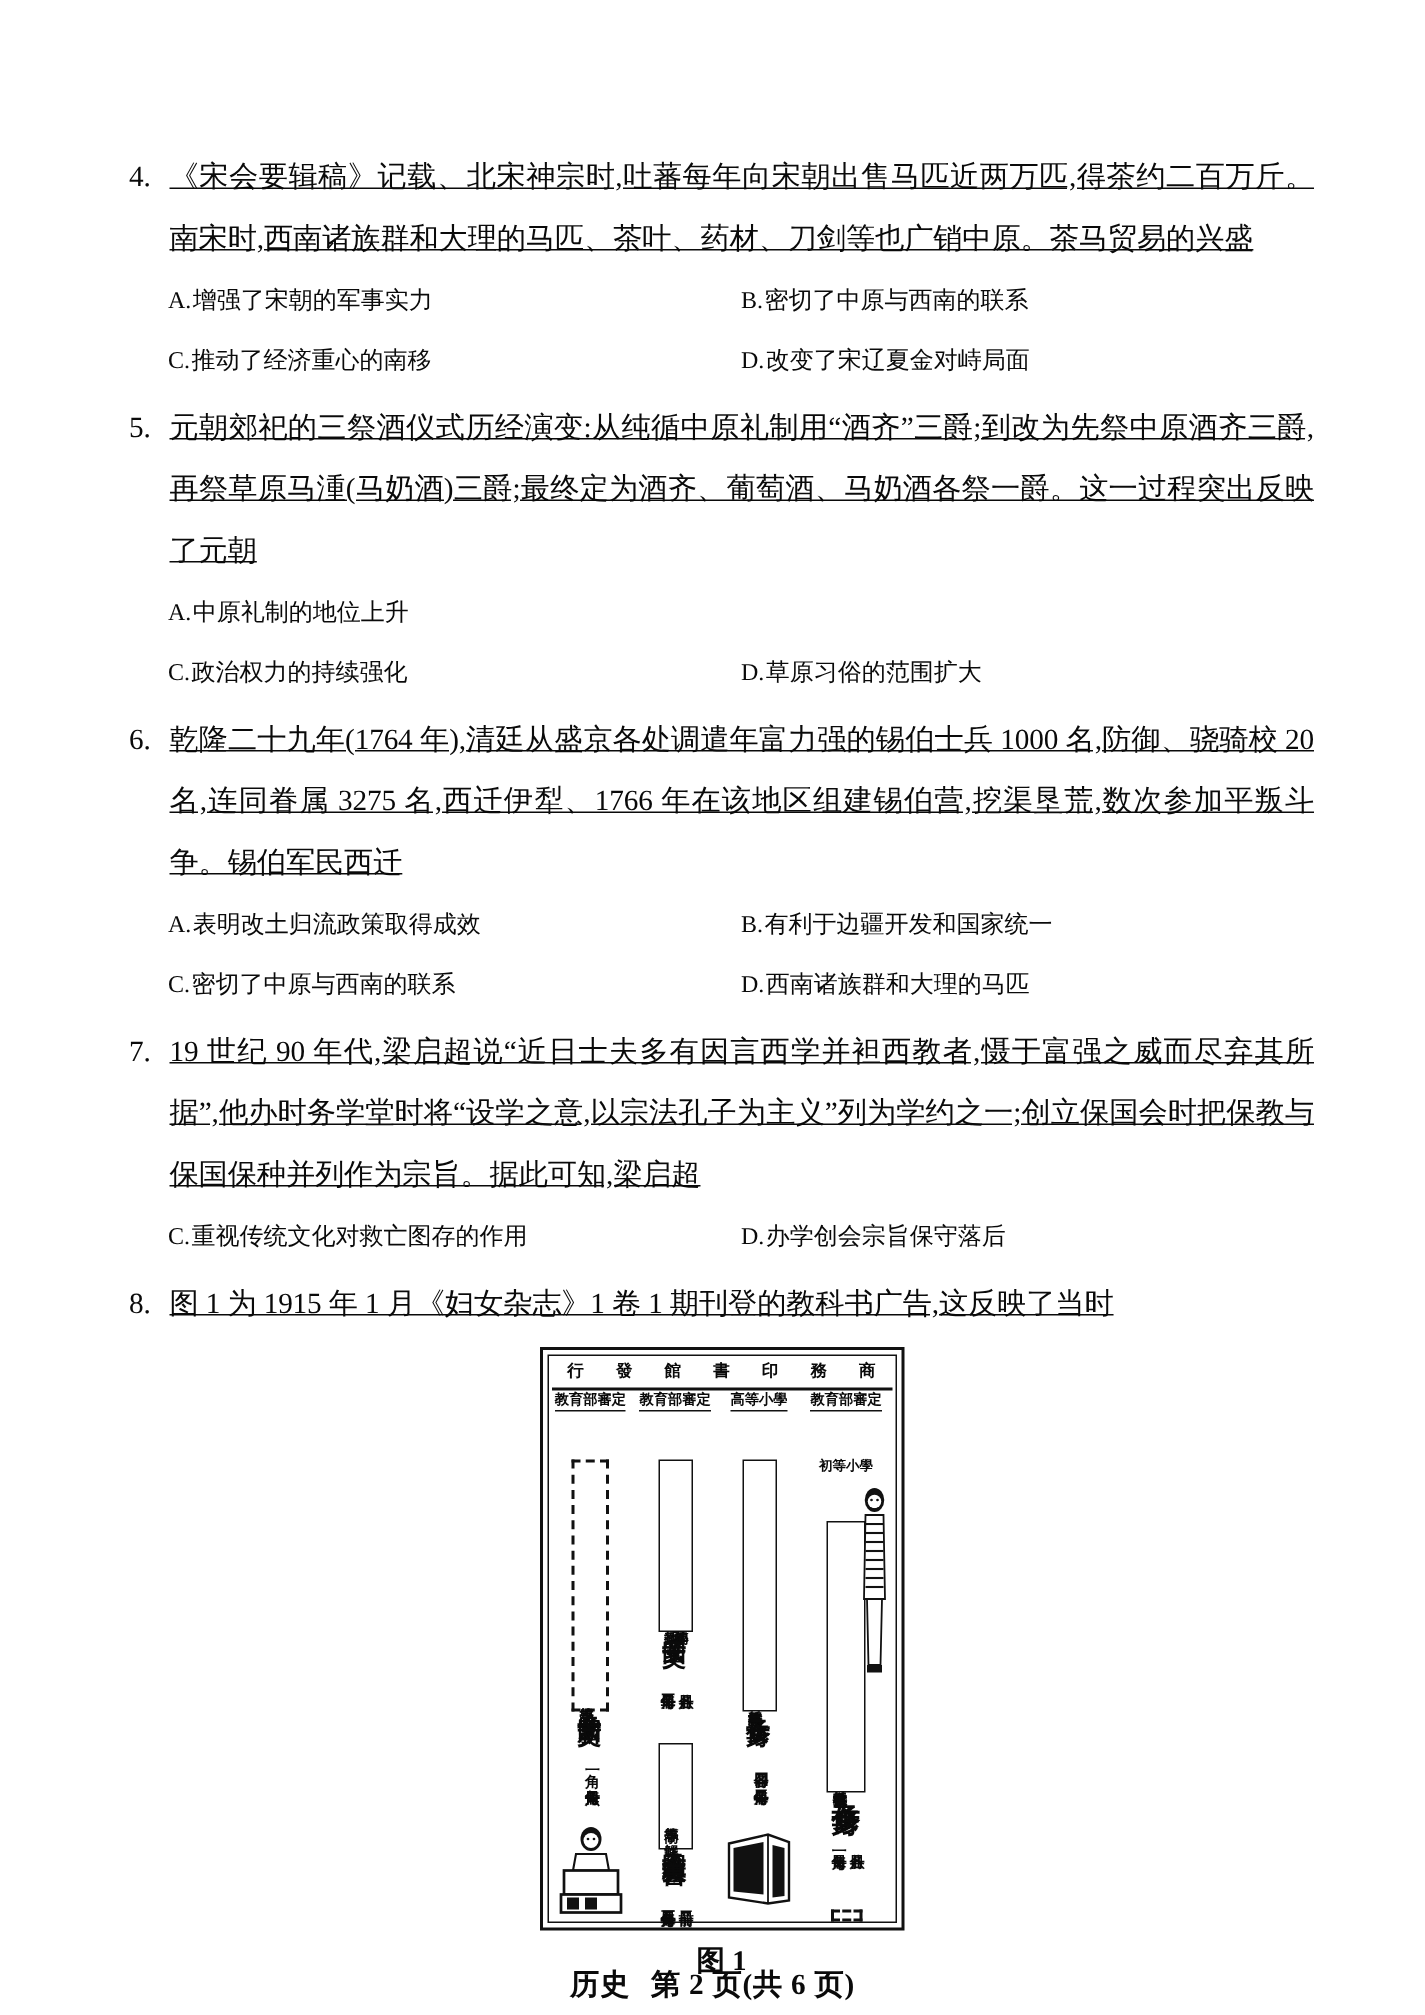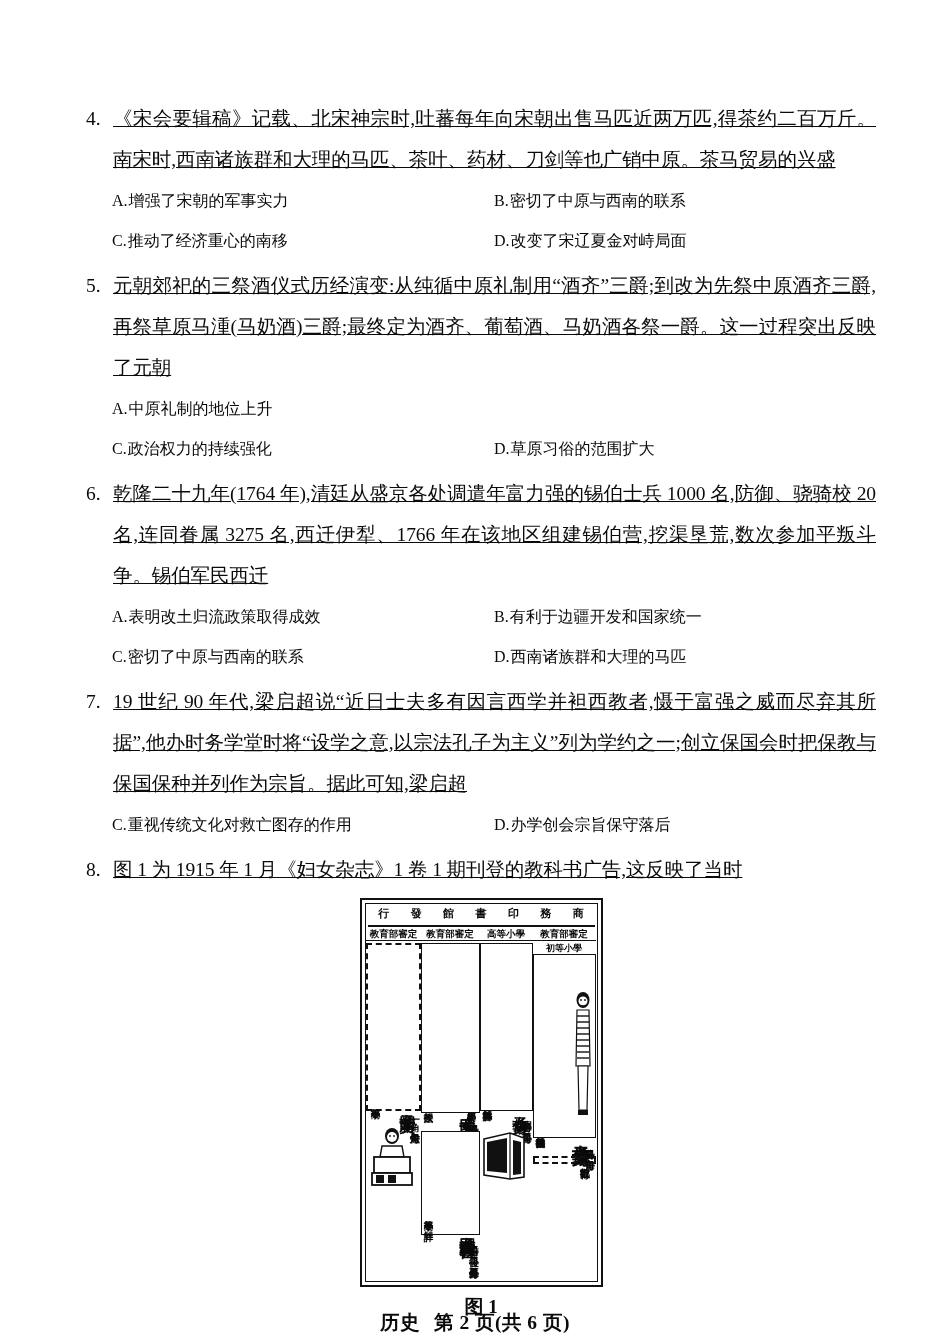--- a/index.html
+++ b/index.html
@@ -121,20 +121,22 @@
     display: flex;
     flex-direction: row-reverse;
     justify-content: flex-start;
     align-items: flex-start;
   }
   .ad-col {
     position: relative;
     height: 100%;
     display: flex;
     flex-direction: column;
+    align-items: center;
+    gap: 30px;
   }
   .ad-col.c1 { width: 64px; }
   .ad-col.c2 { width: 54px; }
   .ad-col.c3 { width: 60px; }
   .ad-col.c4 { width: 55px; }
 
   .ad-kicker {
     font-family: "DejaVu Sans", sans-serif;
     font-weight: 700;
     font-size: 9.5px;

